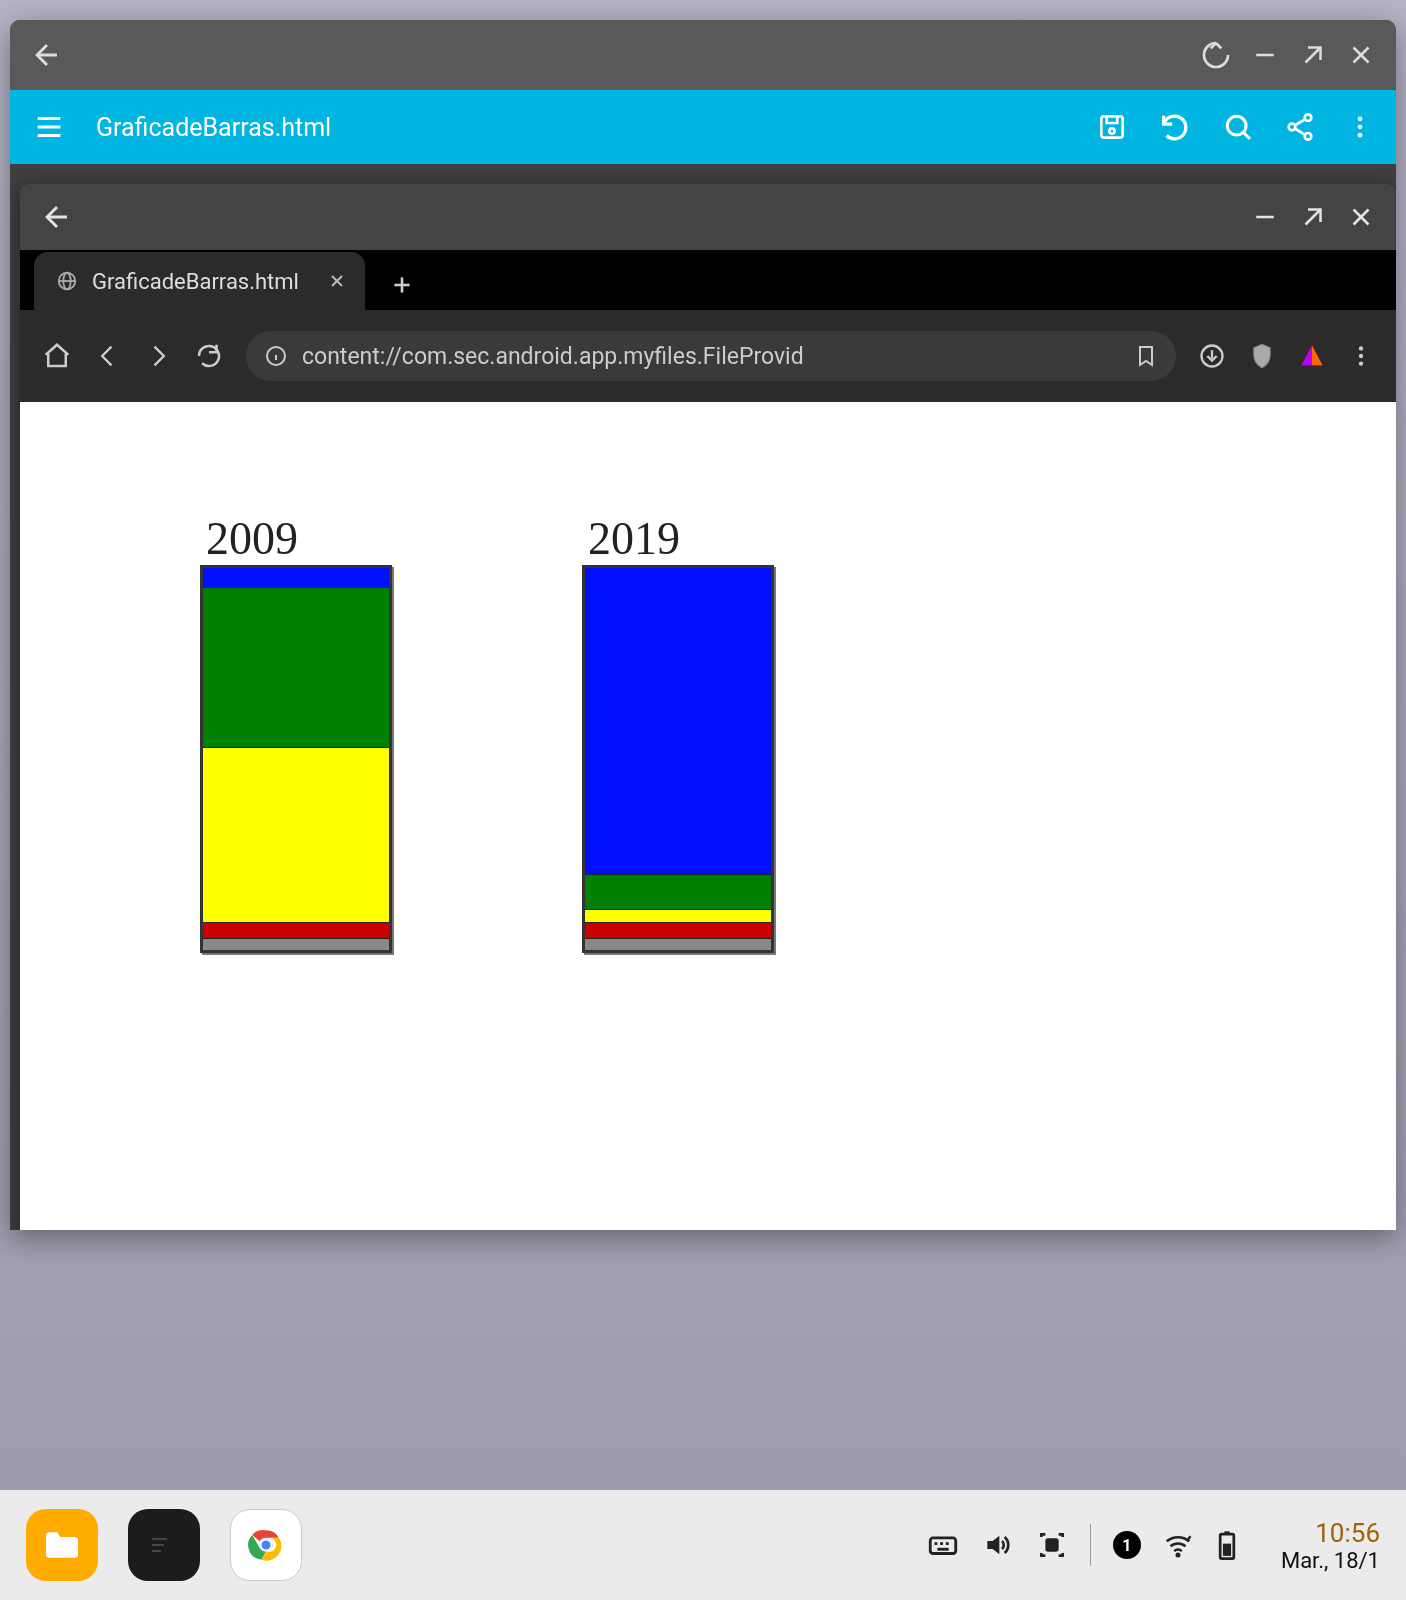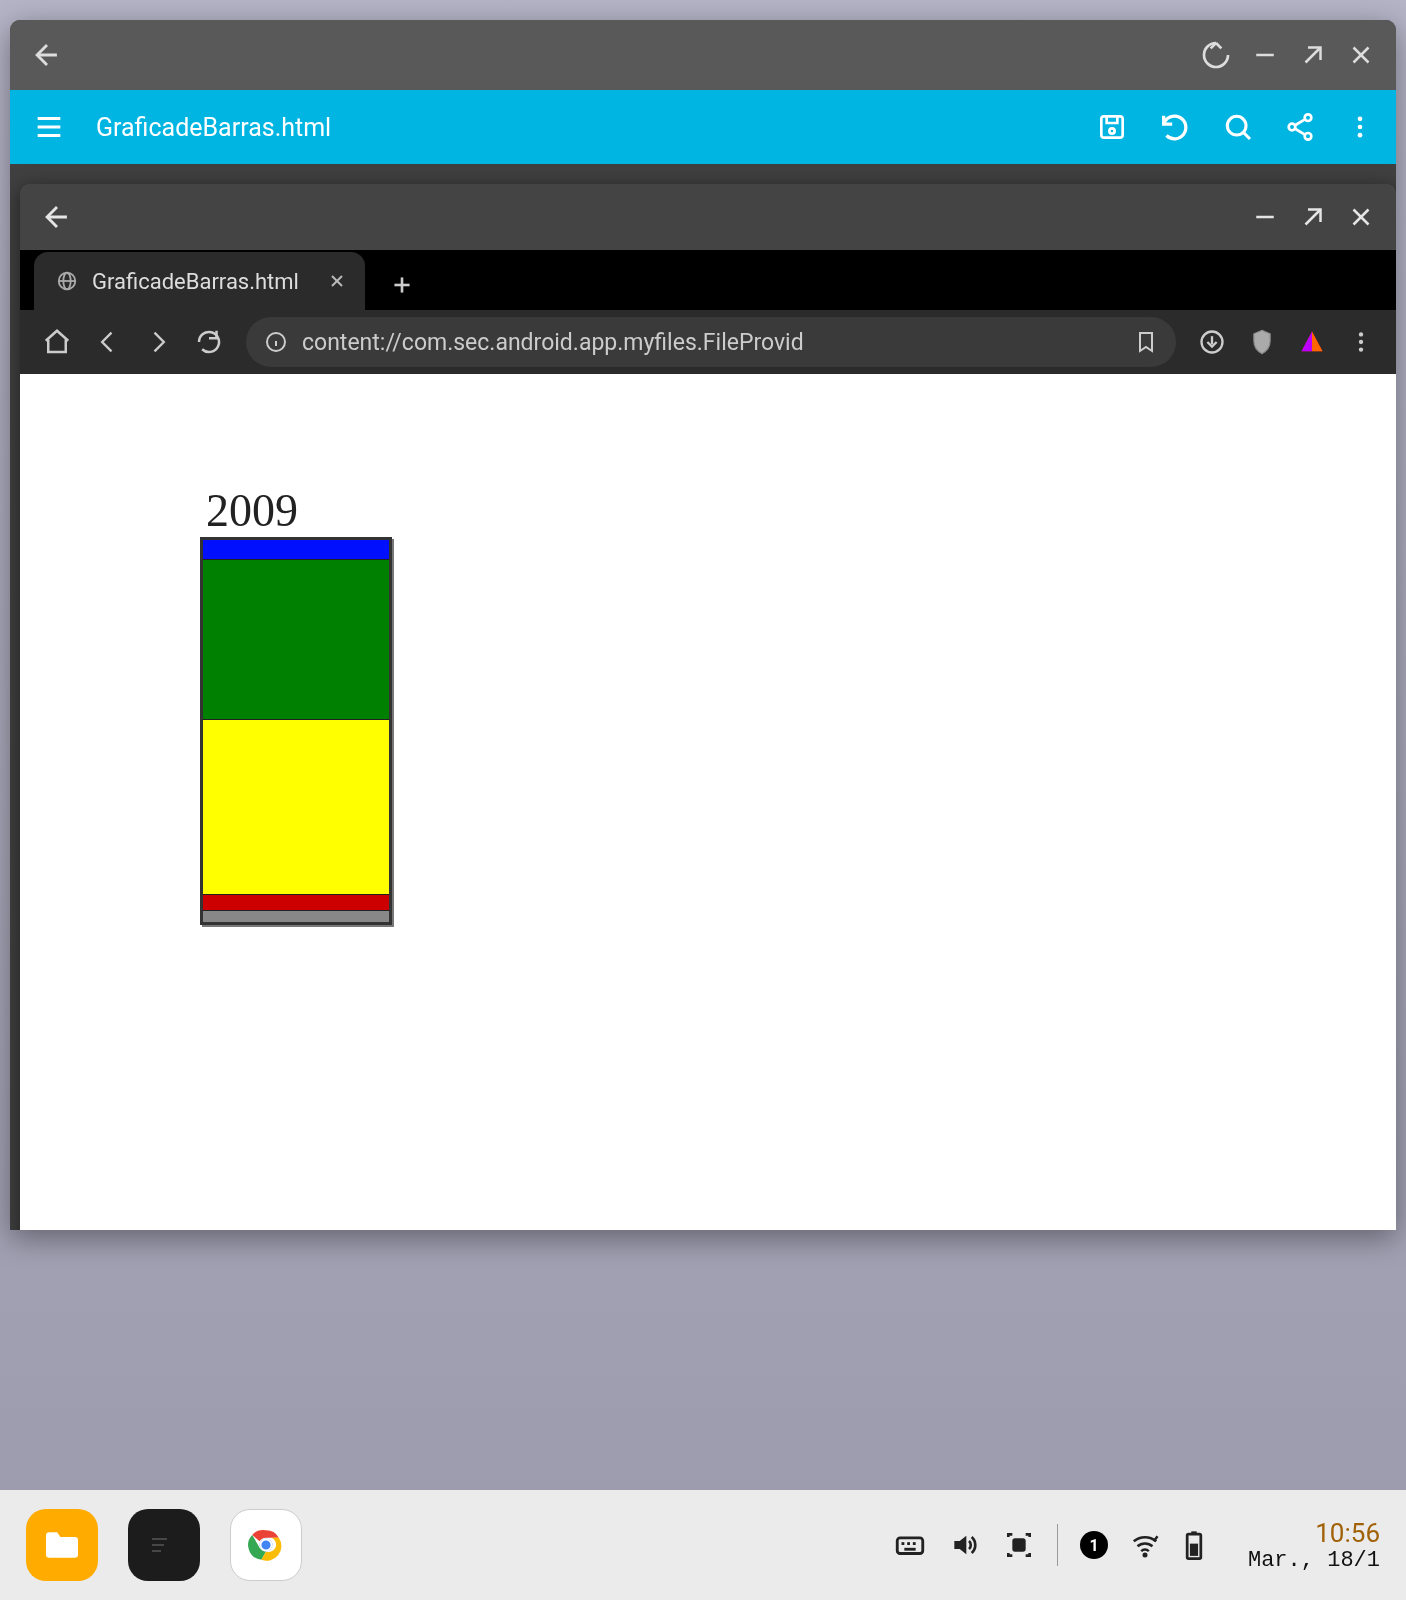--- a/index.html
+++ b/index.html
@@ -98,21 +98,21 @@
   .tab .globe { color: #aaa; }
   .tab .close { color: #bbb; cursor: pointer; margin-left: 14px; }
   .new-tab {
     width: 50px; height: 50px;
     display: flex; align-items: center; justify-content: center;
     color: #ccc; font-size: 28px; cursor: pointer; margin-left: 12px;
   }
 
   
   .browser-toolbar {
-    height: 64px;
+    height: 92px;
     background: #2b2b2b;
     display: flex;
     align-items: center;
     padding: 0 22px;
     gap: 22px;
   }
   .browser-toolbar .icon { color: #ccc; cursor: pointer; }
   .address-bar {
     flex: 1;
     height: 50px;
@@ -183,21 +183,21 @@
     display: flex; align-items: center; justify-content: center;
   }
   .taskbar .spacer { flex: 1; }
   .tray {
     display: flex; align-items: center; gap: 22px;
     color: #222; font-size: 22px;
   }
   .tray .icon { cursor: pointer; }
   .clock { text-align: right; margin-left: 20px; }
   .clock .time { font-size: 26px; color: #a16207; }
-  .clock .date { font-size: 22px; color: #111; font-family: Liberation Mono, monospace; }
+  .clock .date { font-size: 22px; color: #111; }
 
   .divider { width: 1px; height: 42px; background: #999; }
 
   svg { display: block; }
   .badge-circle {
     width: 28px; height: 28px; border-radius: 50%;
     background: #000; color: #fff; font-size: 16px;
     display: inline-flex; align-items: center; justify-content: center;
     font-weight: bold;
   }
@@ -415,20 +415,30 @@
       <div class="bar-group">
         <div class="bar-label">2009</div>
         <div class="stacked-bar" style="display: flex; flex-direction: column;">
             <div class="seg seg-blue" style="flex-grow: 5; background: rgb(0, 16, 255);"></div>
             <div class="seg seg-green" style="flex-grow: 42; background: rgb(0, 128, 0);"></div>
             <div class="seg seg-yellow" style="flex-grow: 46; background: rgb(255, 255, 0);"></div>
             <div class="seg seg-red" style="flex-grow: 4; background: rgb(204, 0, 0);"></div>
             <div class="seg seg-gray" style="flex-grow: 3; background: rgb(136, 136, 136);"></div>
           </div>
       </div>
+      <div class="bar-group">
+        <div class="bar-label">2019</div>
+        <div class="stacked-bar" style="display: flex; flex-direction: column;">
+            <div class="seg seg-blue" style="flex-grow: 81; background: rgb(0, 16, 255);"></div>
+            <div class="seg seg-green" style="flex-grow: 9; background: rgb(0, 128, 0);"></div>
+            <div class="seg seg-yellow" style="flex-grow: 3; background: rgb(255, 255, 0);"></div>
+            <div class="seg seg-red" style="flex-grow: 4; background: rgb(204, 0, 0);"></div>
+            <div class="seg seg-gray" style="flex-grow: 3; background: rgb(136, 136, 136);"></div>
+          </div>
+      </div>
     </div>
   </div>
 </div>
 
 <div class="taskbar">
   <div class="app-icon" style="background:#ffab00">
     <svg width="40" height="32" viewBox="0 0 24 20" fill="#fff">
         <path d="M2 4a2 2 0 012-2h5l2 3h9a2 2 0 012 2v9a2 2 0 01-2 2H4a2 2 0 01-2-2V4z"></path>
       </svg>
   </div>

